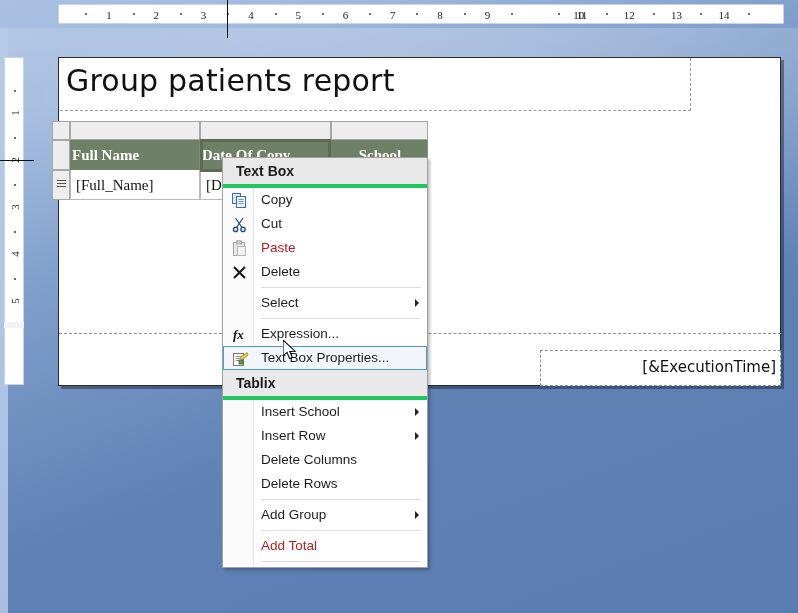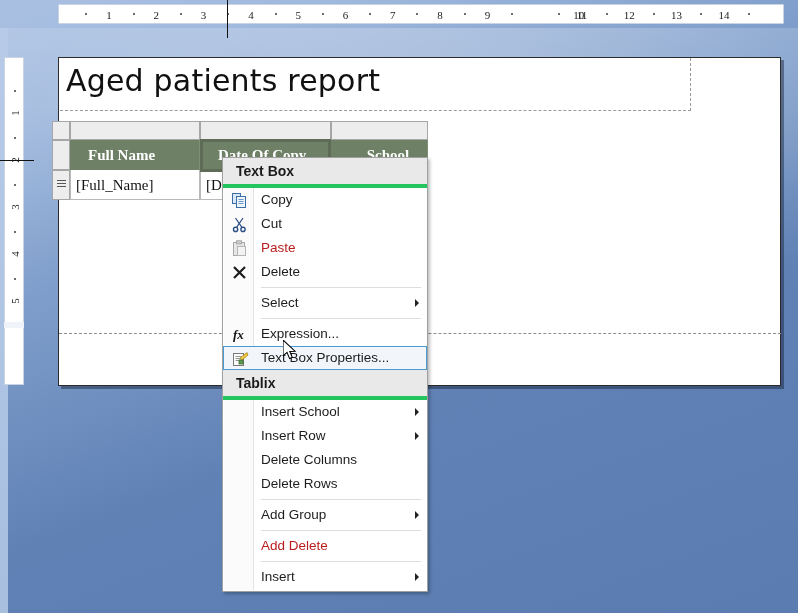--- a/index.html
+++ b/index.html
@@ -158,21 +158,21 @@
     font-family: "Liberation Serif", serif;
     overflow: hidden;
     white-space: nowrap;
   }
   .hdr-cell {
     top: 19px; height: 30px;
     background: #6e8066;
     color: #ffffff;
     font-weight: bold; font-size: 15px;
     line-height: 30px;
-    padding-left: 18px;
+    padding-left: 2px;
     border-right: 1px solid #7d8f75;
   }
   .det-cell {
     top: 49px; height: 30px;
     background: #ffffff;
     color: #111;
     font-size: 15px;
     line-height: 30px;
     padding-left: 5px;
     border: 1px solid #b9b9b9;
@@ -308,25 +308,28 @@
       <div class="v-dot" style="top: 219.5px;"></div>
       <div class="v-tick" style="top: 234px;">5</div>
       <div class="v-dot" style="top: 266.5px;"></div>
     </div>
   <div id="v-ruler-gap"></div>
   <div id="v-margin-line"></div>
 
   <div id="design-page">
 
     <div id="title-textbox">
-      <div id="title-text">Aged patients report</div>
+      <div id="title-text">Group patients report</div>
     </div>
 
     <div id="footer-sep"></div>
 
+    <div id="exec-textbox">
+      <div id="exec-text">[&amp;ExecutionTime]</div>
+    </div>
   </div>
 
   <div id="tablix">
     <div class="corner-handle"></div>
     <div id="tablix-col-handles">
         <div class="col-handle" style="left: 18px; width: 130px;"></div>
         <div class="col-handle" style="left: 148px; width: 131px;"></div>
         <div class="col-handle" style="left: 279px; width: 97px;"></div>
       </div>
 
@@ -399,22 +402,21 @@
             <rect x="7" y="9" width="4" height="4" fill="#5f9c4f" stroke="#3d6c33" stroke-width="0.8"></rect>
           </svg></span><span>Text Box Properties...</span></div>
       <div class="menu-section-title">Tablix</div>
       <div class="menu-item"><span>Insert School</span><span class="submenu-arrow"></span></div>
       <div class="menu-item"><span>Insert Row</span><span class="submenu-arrow"></span></div>
       <div class="menu-item"><span>Delete Columns</span></div>
       <div class="menu-item"><span>Delete Rows</span></div>
       <div class="menu-sep"></div>
       <div class="menu-item"><span>Add Group</span><span class="submenu-arrow"></span></div>
       <div class="menu-sep"></div>
-      <div class="menu-item disabled"><span>Add Delete</span></div>
+      <div class="menu-item disabled"><span>Add Total</span></div>
       <div class="menu-sep"></div>
-      <div class="menu-item"><span>Insert</span><span class="submenu-arrow"></span></div>
     </div>
 
   <svg id="cursor" viewBox="0 0 14 21">
     <polygon points="0,0 0,16 4,12.4 6.6,18.6 9.3,17.4 6.8,11.4 12,11.2" fill="#ffffff" stroke="#000000" stroke-width="1.1"></polygon>
   </svg>
 
 </div>
 
 </body></html>

